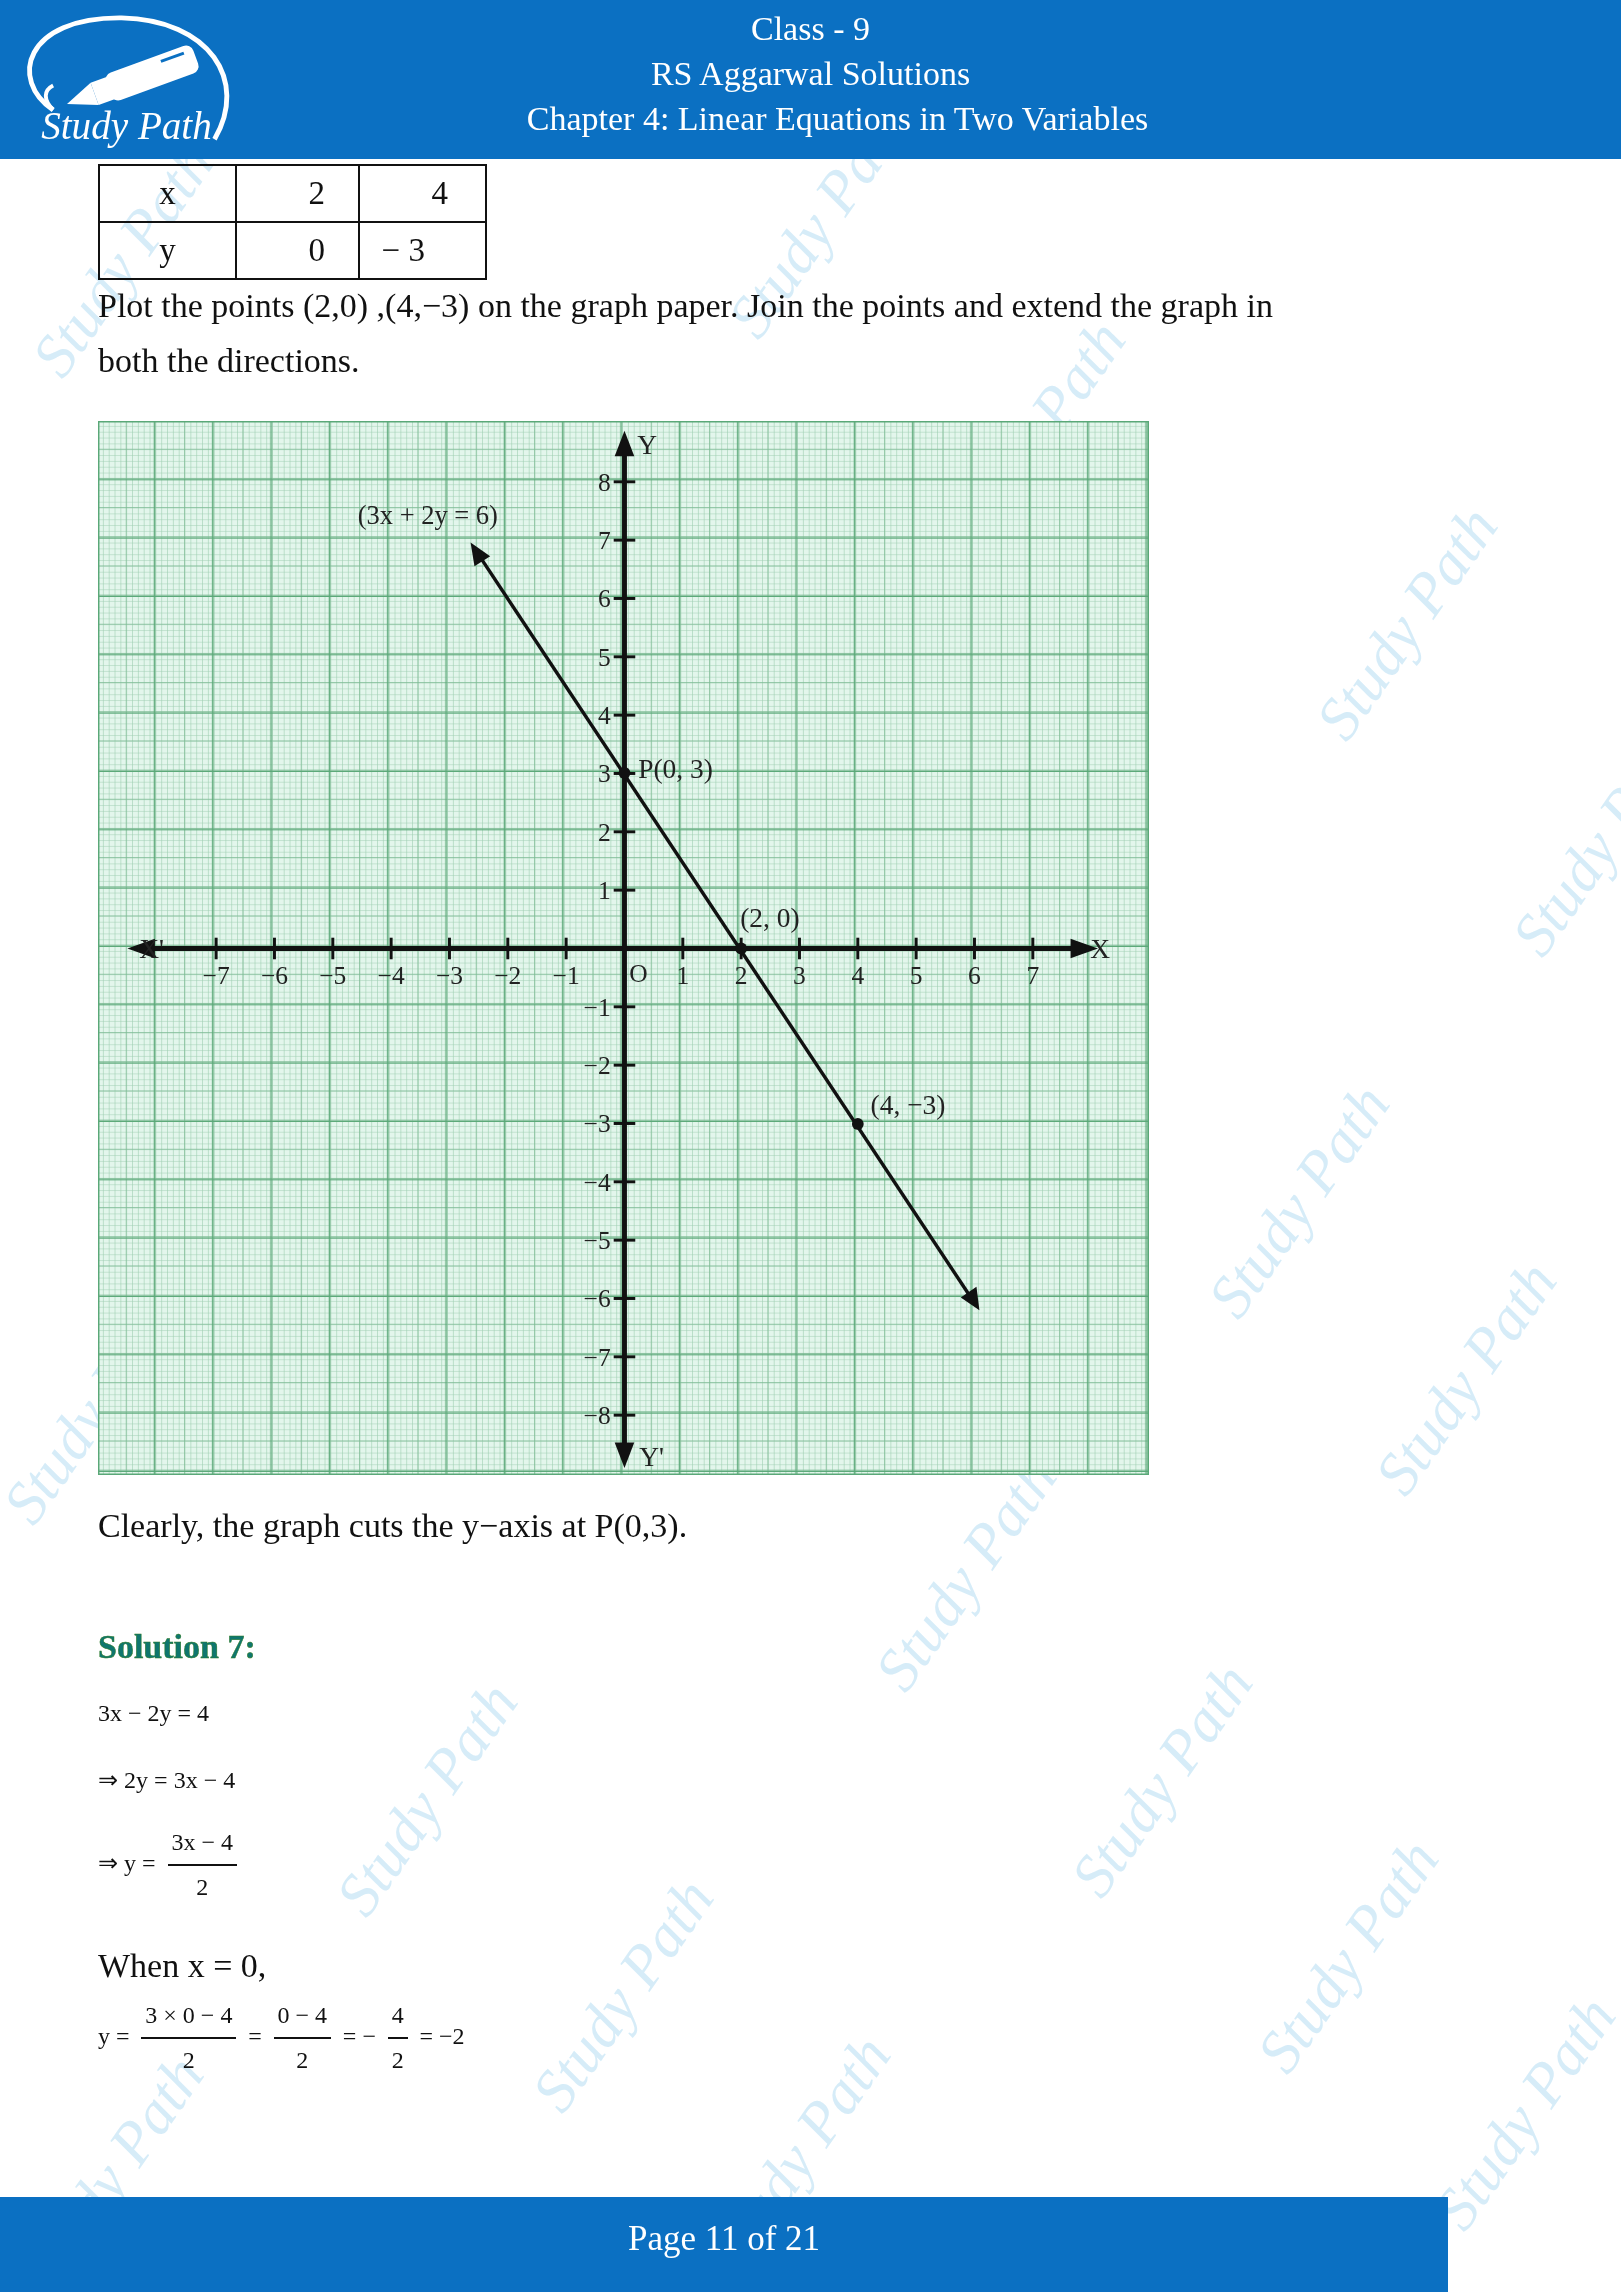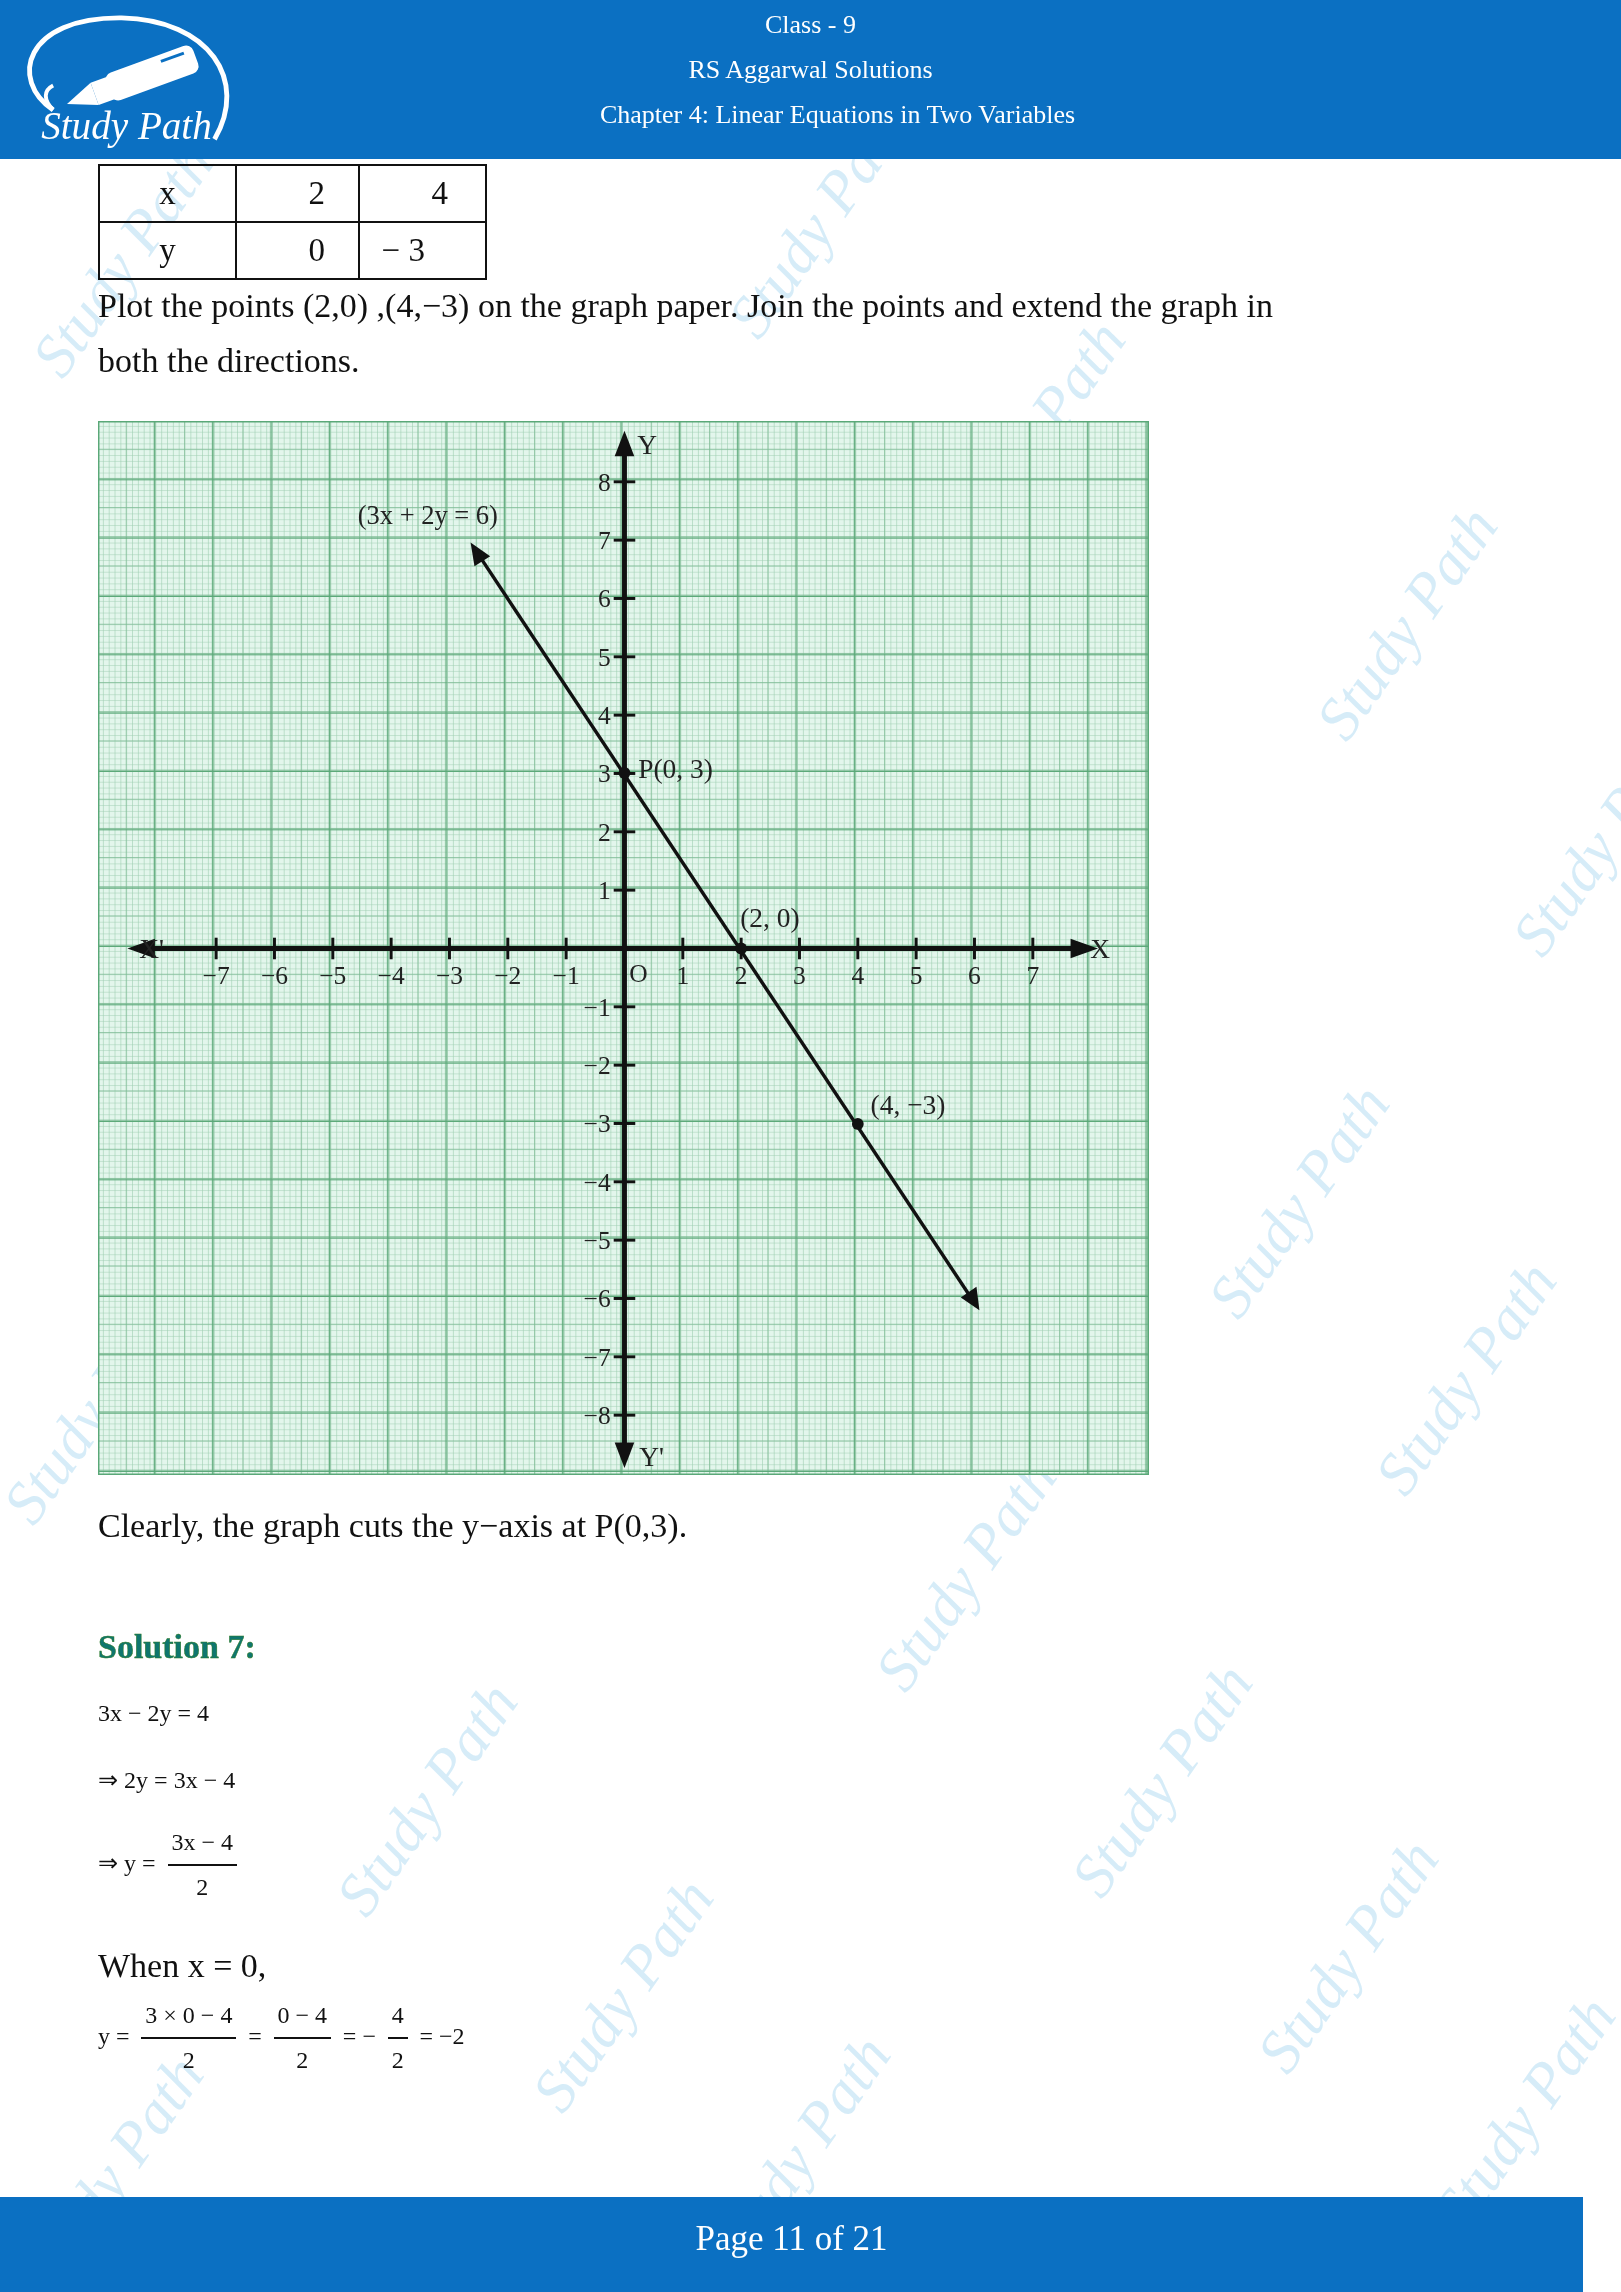--- a/index.html
+++ b/index.html
@@ -4,24 +4,24 @@
 <style>
   html, body { margin:0; padding:0; }
   body {
     width:1621px; height:2293px; position:relative; overflow:hidden;
     background:#ffffff; font-family:"DejaVu Serif", serif; color:#111;
   }
   .header {
     position:absolute; left:0; top:0; width:1621px; height:159px;
     background:#0b70c2; color:#fff; text-align:center;
   }
-  .header .line { position:absolute; left:0; width:100%; font-size:26px; font-family:"Liberation Serif", serif; }
+  .header .line { position:absolute; left:0; width:100%; font-size:34px; font-family:"Liberation Serif", serif; }
   .logo { position:absolute; left:13.7px; top:11.8px; width:225px; height:139px; }
   .footer {
-    position:absolute; left:0; top:2197px; width:1583px; height:96px;
+    position:absolute; left:0; top:2197px; width:1448px; height:96px;
     background:#0b70c2; color:#fff; text-align:center;
     font-family:"Liberation Serif", serif; font-size:35px;
   }
   .footer .txt { position:absolute; top:21.6px; width:100%; }
   .watermark {
     position:absolute; color:#cfe9f7; font-family:"Liberation Serif", serif; font-style:italic;
     font-size:61px; transform:rotate(-55deg); white-space:nowrap; pointer-events:none; opacity:0.85;
   }
   table.vals {
     position:absolute; left:98px; top:164px; border-collapse:collapse;

